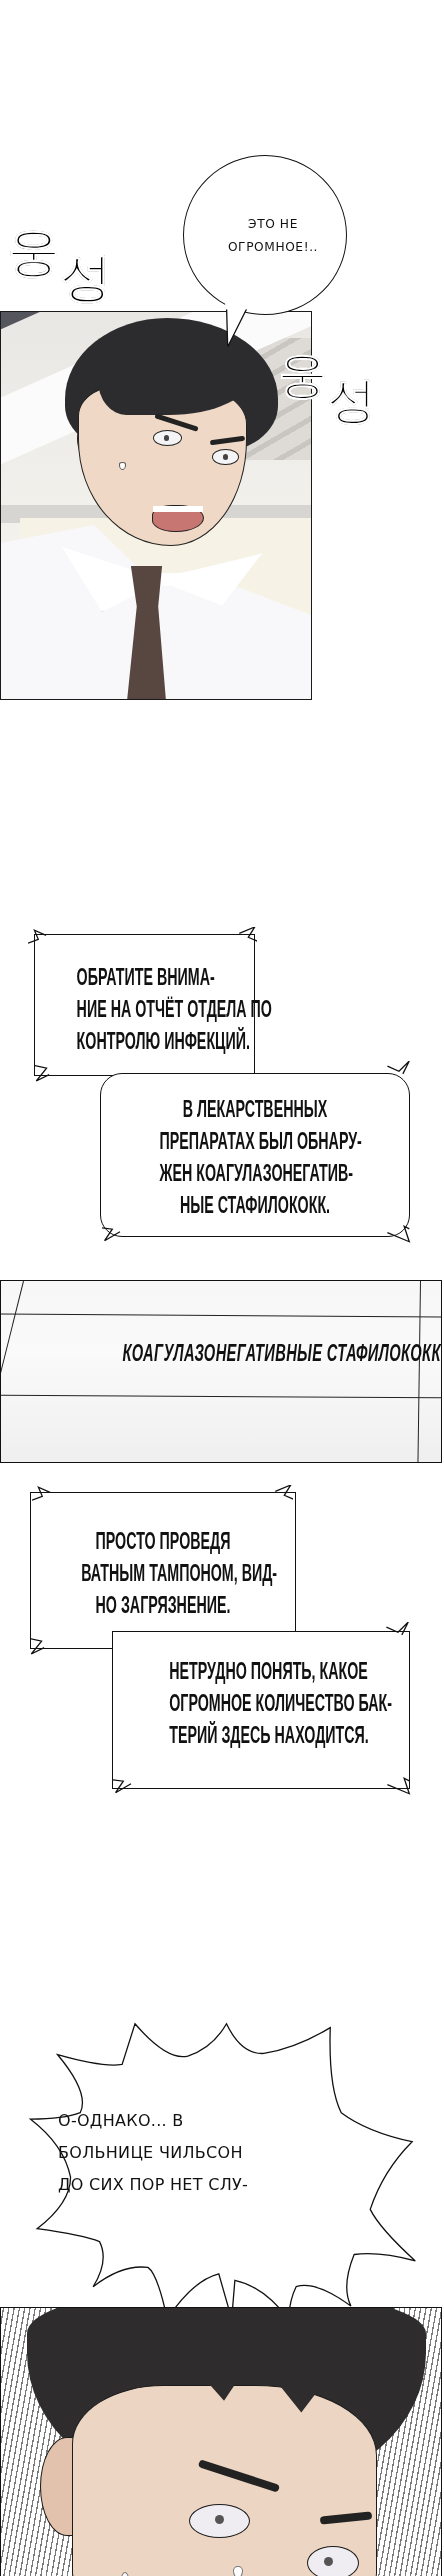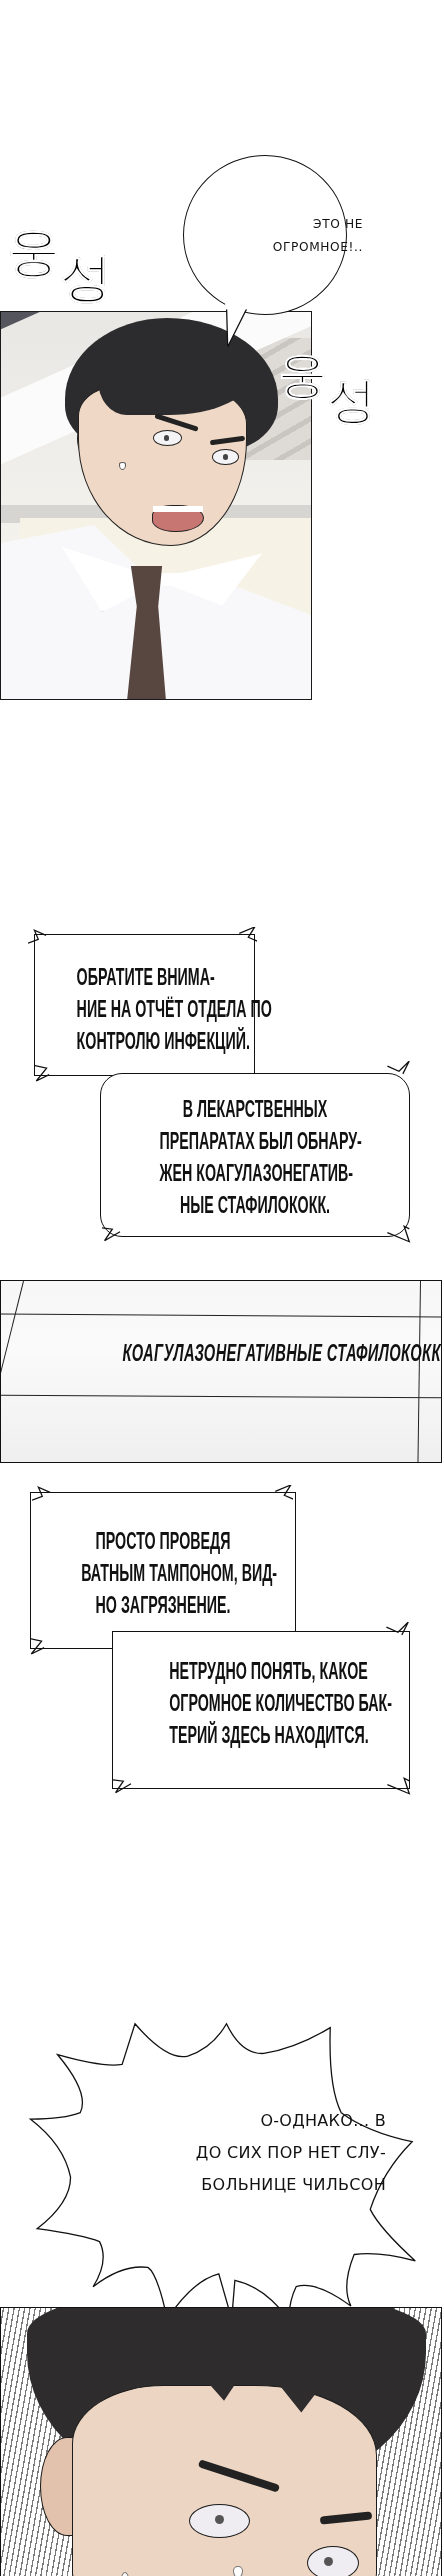--- a/index.html
+++ b/index.html
@@ -25,21 +25,21 @@
   .mouth { left: 151px; top: 193px; width: 50px; height: 24.5px; background: #c87672; border: 1.9px solid #222; border-radius: 40% 50% 55% 45%; }
   .teeth { left: 0; top: 0; width: 100%; height: 6.4px; background: #fff; }
   .sweat { left: 118px; top: 150px; width: 5.2px; height: 6.4px; background: #fff; border: 0.6px solid #555; border-radius: 50% 50% 50% 50% / 30% 30% 70% 70%; }
   .shirt { left: 0; top: 213px; width: 310px; height: 180px; background: #f8f8fa; clip-path: polygon(0 10%, 30% 0, 48% 30%, 62% 25%, 100% 50%, 100% 100%, 0 100%); }
   .collar { left: 61px; top: 235px; width: 200px; height: 64px; background: #ffffff; clip-path: polygon(0 0, 40% 40%, 60% 40%, 100% 10%, 80% 90%, 55% 60%, 45% 60%, 20% 100%); border-bottom: 0.6px solid #ccc; }
   .tie { left: 126px; top: 254px; width: 39px; height: 135px; background: #584640; clip-path: polygon(10% 0, 90% 0, 80% 30%, 100% 100%, 0 100%, 25% 30%); }
 
   
   .bubble { left: 183px; top: 155px; width: 162px; height: 158px; background: #fff; border: 1.3px solid #111; border-radius: 50%; }
   .bubble-tail { left: 225px; top: 303px; width: 26px; height: 45px; }
-  .bubble-text { left: 183px; top: 213px; width: 180px; text-align: right; font-family: "DejaVu Sans", sans-serif; font-size: 12.2px; line-height: 23px; letter-spacing: 0.6px; color: #111; }
+  .bubble-text { left: 183px; top: 213px; width: 180px; text-align: center; font-family: "DejaVu Sans", sans-serif; font-size: 12.2px; line-height: 23px; letter-spacing: 0.6px; color: #111; }
 
   
   .sfx { font-family: "DejaVu Sans", sans-serif; font-weight: bold; color: #000; -webkit-text-stroke: 0.6px #fff; line-height: 1; }
   .sfx-left { left: 7.7px; top: 232px; font-size: 52px; }
   .sfx-right { left: 278px; top: 357px; font-size: 49px; }
   .sfx span { display: inline-block; }
   .sfx .s1 { transform: translateY(-6.4px); }
   .sfx .s2 { transform: translateY(19.3px); }
 
   
@@ -57,21 +57,21 @@
   .cap4 .caption-text { top: 22.5px; font-size: 23px; line-height: 32px; }
 
   
   .panel3 { left: 0; top: 1280px; width: 440px; height: 181px; border: 1.9px solid #111;
             background: linear-gradient(180deg, #f7f7f7 0%, #fafafa 40%, #efefef 100%); overflow: hidden; }
   .p3-line { position: absolute; background: #222; }
   .p3-label { left: 52px; top: 58px; width: 348px; text-align: center; font-family: "Liberation Sans", sans-serif; font-weight: bold; font-style: italic; font-size: 24.5px; color: #111; transform: scaleX(0.6); transform-origin: center; white-space: nowrap; letter-spacing: 0.6px; }
 
   
   .burst { left: 19.3px; top: 2016px; width: 406px; height: 303px; }
-  .burst-text { left: 58px; top: 2105px; width: 328px; text-align: right; font-family: "DejaVu Sans", sans-serif; font-size: 16px; line-height: 32px; color: #111; letter-spacing: 0.3px; }
+  .burst-text { left: 58px; top: 2105px; width: 328px; text-align: left; font-family: "DejaVu Sans", sans-serif; font-size: 16px; line-height: 32px; color: #111; letter-spacing: 0.3px; }
 
   
   .panel4 { left: 0; top: 2307px; width: 440px; height: 277px; border: 1.9px solid #111; border-bottom: none; overflow: hidden;
             background: repeating-linear-gradient(100deg, #ffffff 0 1.9px, #7a7a7a 1.9px 3.2px, #ffffff 3.2px 5.2px); }
   .p4-hair { left: 26px; top: -13px; width: 399px; height: 193px; background: #2e2c2c; border-radius: 30% 35% 40% 40% / 20% 20% 70% 70%; }
   .p4-face { left: 71px; top: 77px; width: 303px; height: 232px; background: #ecd5c2; border-radius: 30% 40% 30% 40% / 25% 30% 20% 20%; border: 1.9px solid #1c1c1c; }
   .p4-bangs { left: 84px; top: 0; width: 309px; height: 116px; background: #2e2c2c; clip-path: polygon(0 0, 100% 0, 95% 75%, 80% 55%, 70% 90%, 55% 40%, 45% 80%, 30% 35%, 20% 60%, 5% 40%); }
   .p4-ear { left: 39px; top: 129px; width: 52px; height: 97px; background: #e2c2ac; border: 1.9px solid #1c1c1c; border-radius: 50% 40% 40% 50%; }
   .p4-brow { height: 7.7px; background: #222; border-radius: 3.9px; }
   .p4-eye { width: 59px; height: 32px; background: #efedf2; border: 1.9px solid #1c1c1c; border-radius: 50%; }
@@ -205,22 +205,22 @@
 <svg class="abs burst" viewBox="0 0 630 470">
   <path d="M 180 12 Q 230 70 262 62 Q 300 50 322 12 Q 345 60 380 58 Q 430 50 483 18
            Q 480 110 500 150 Q 540 180 610 195 Q 565 240 545 300 Q 560 330 615 380
            Q 560 365 520 370 Q 500 420 515 450 Q 460 410 430 420 Q 420 440 418 470
            Q 380 420 335 410 L 330 470 L 310 400 Q 270 410 230 470
            Q 215 400 200 390 Q 160 385 115 420 Q 140 380 125 350 Q 100 340 28 330
            Q 80 290 80 250 Q 70 200 18 160 Q 70 160 95 150 Q 110 120 60 60 Q 130 80 160 75 Z" fill="#ffffff" stroke="#111" stroke-width="2"></path>
 </svg>
 <div class="abs burst-text">
   <div>О-ОДНАКО... В</div>
+  <div>БОЛЬНИЦЕ ЧИЛЬСОН</div>
   <div>ДО СИХ ПОР НЕТ СЛУ-</div>
-  <div>БОЛЬНИЦЕ ЧИЛЬСОН</div>
 </div>
 
 <div class="abs panel4">
   <div class="abs p4-hair"></div>
   <div class="abs p4-ear"></div>
   <div class="abs p4-face"></div>
   <div class="abs p4-bangs"></div>
   <div class="abs p4-brow" style="left:196px;top:164px;width:84px;transform:rotate(18deg);"></div>
   <div class="abs p4-brow" style="left:319px;top:206px;width:52px;transform:rotate(-6deg);"></div>
   <div class="abs p4-eye" style="left:188px;top:196px;">

